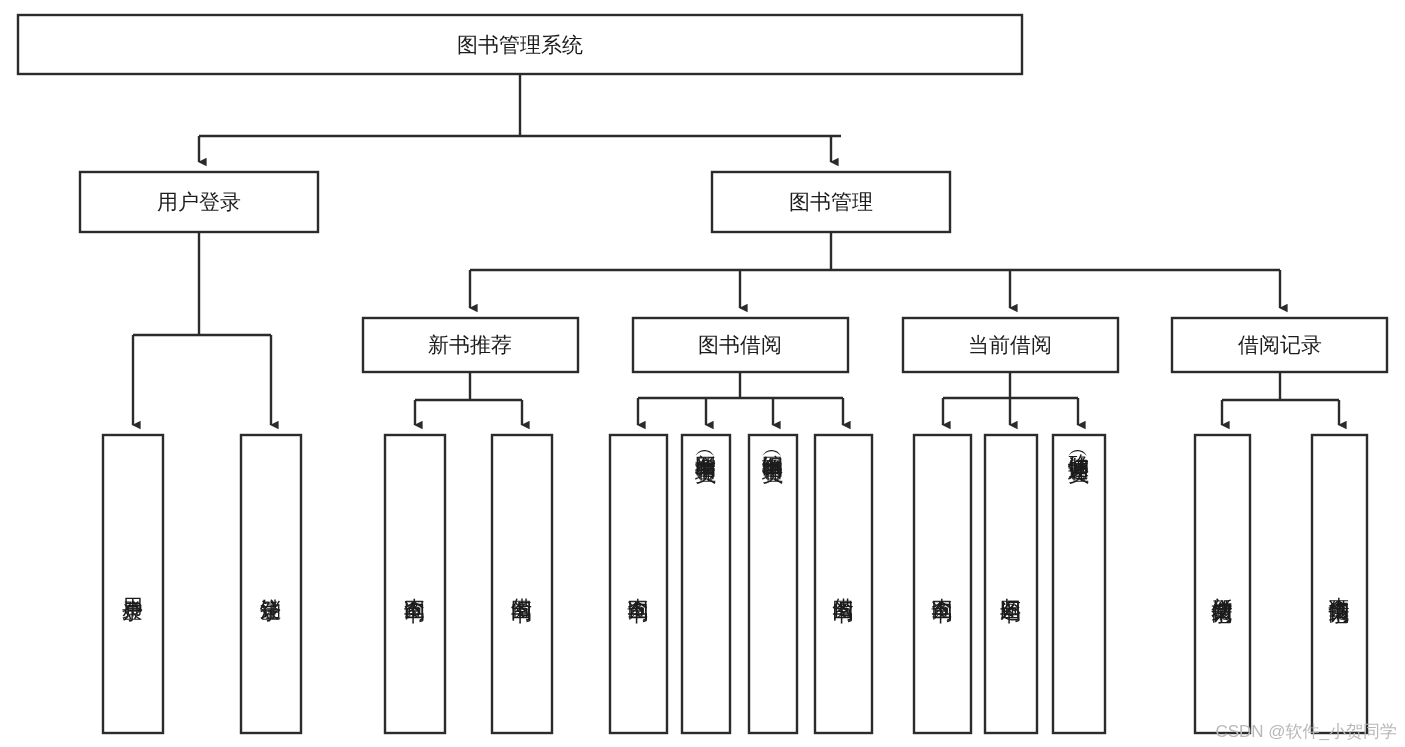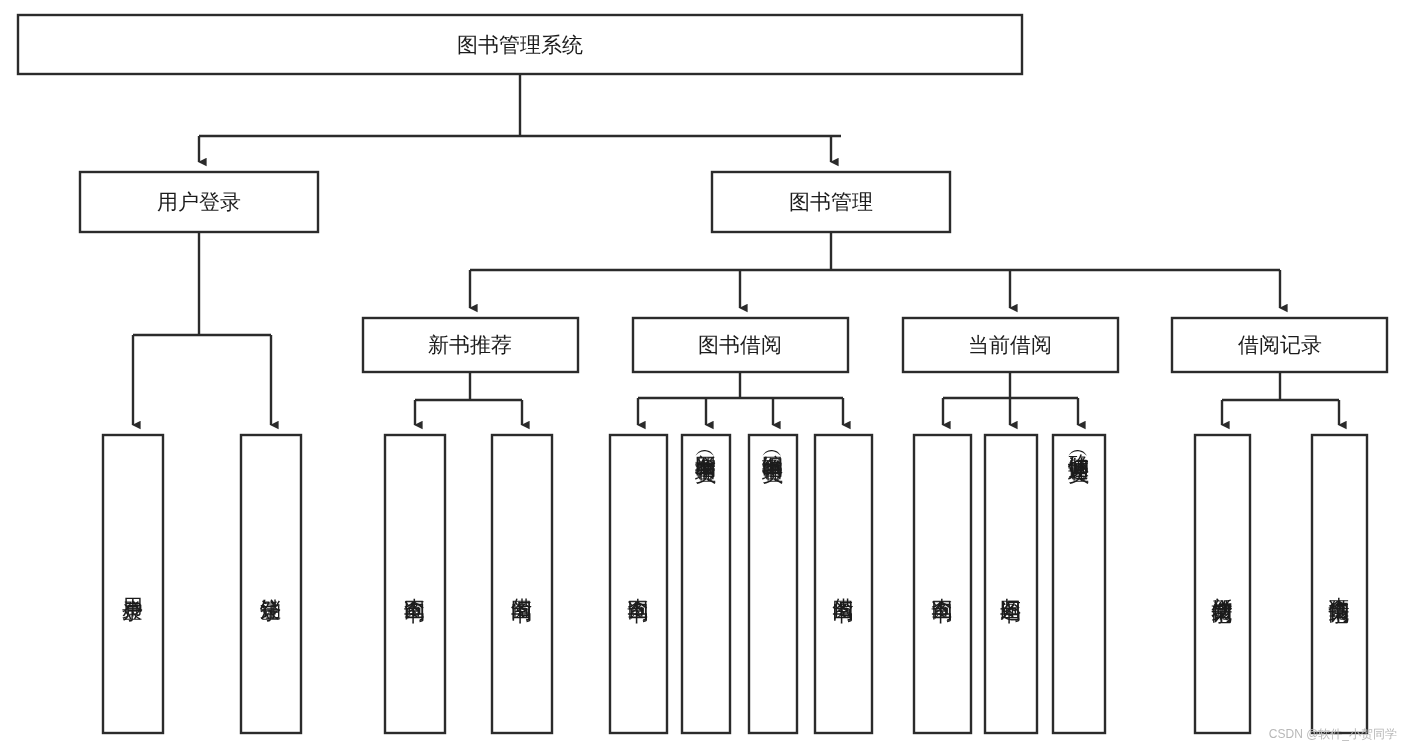--- a/index.html
+++ b/index.html
@@ -27,21 +27,21 @@
     font-size:21px;
     line-height:1;
     letter-spacing:1.5px;
     color:#1c1c1c;
     font-family:"Liberation Sans","DejaVu Sans",sans-serif;
   }
   .connector{stroke:#2b2b2b;stroke-width:2.4;fill:none;}
   .watermark{
     position:absolute;
     right:8px;bottom:4px;
-    font-size:12px;
+    font-size:17px;
     color:#b8b8b8;
     font-family:"Liberation Sans","DejaVu Sans",sans-serif;
     white-space:nowrap;
     pointer-events:none;
   }
 </style>
 </head>
 <body>
 
 <svg id="diagram" viewBox="0 0 1405 747" xmlns="http://www.w3.org/2000/svg">

